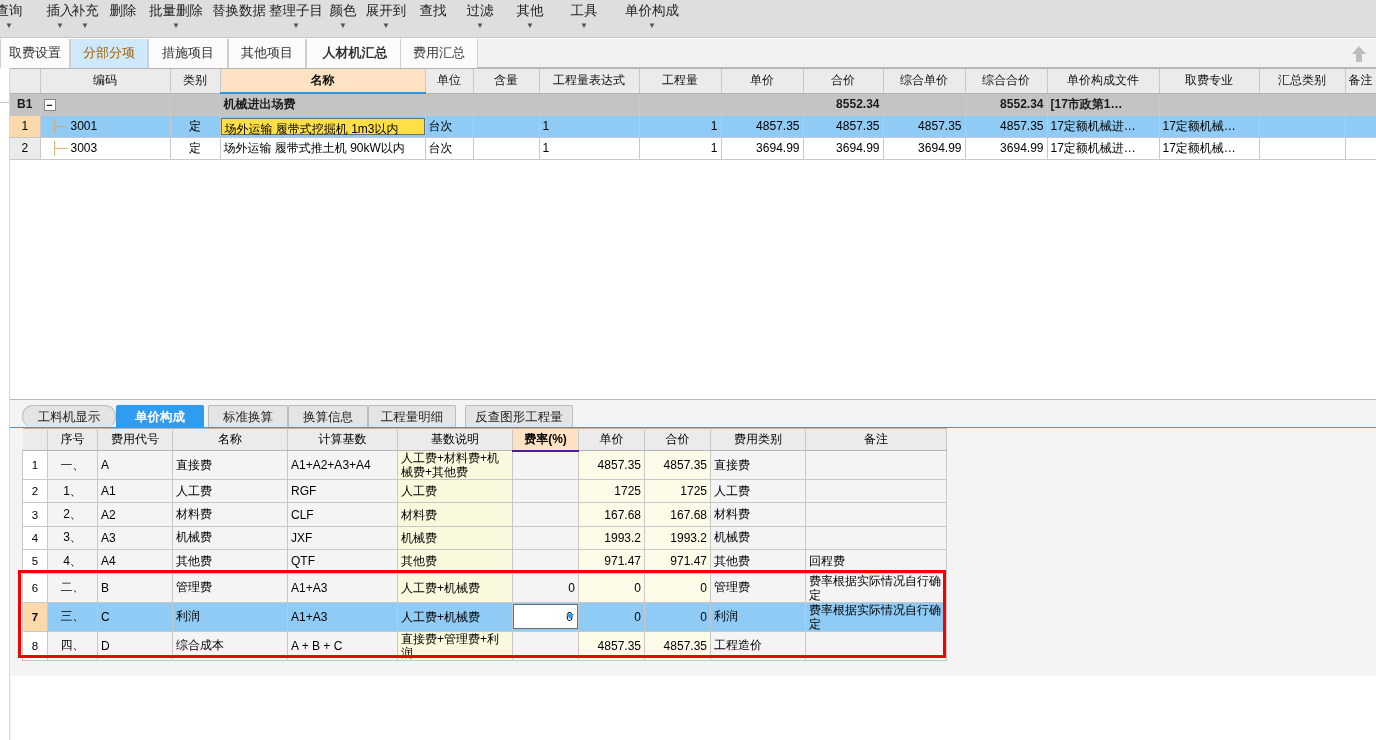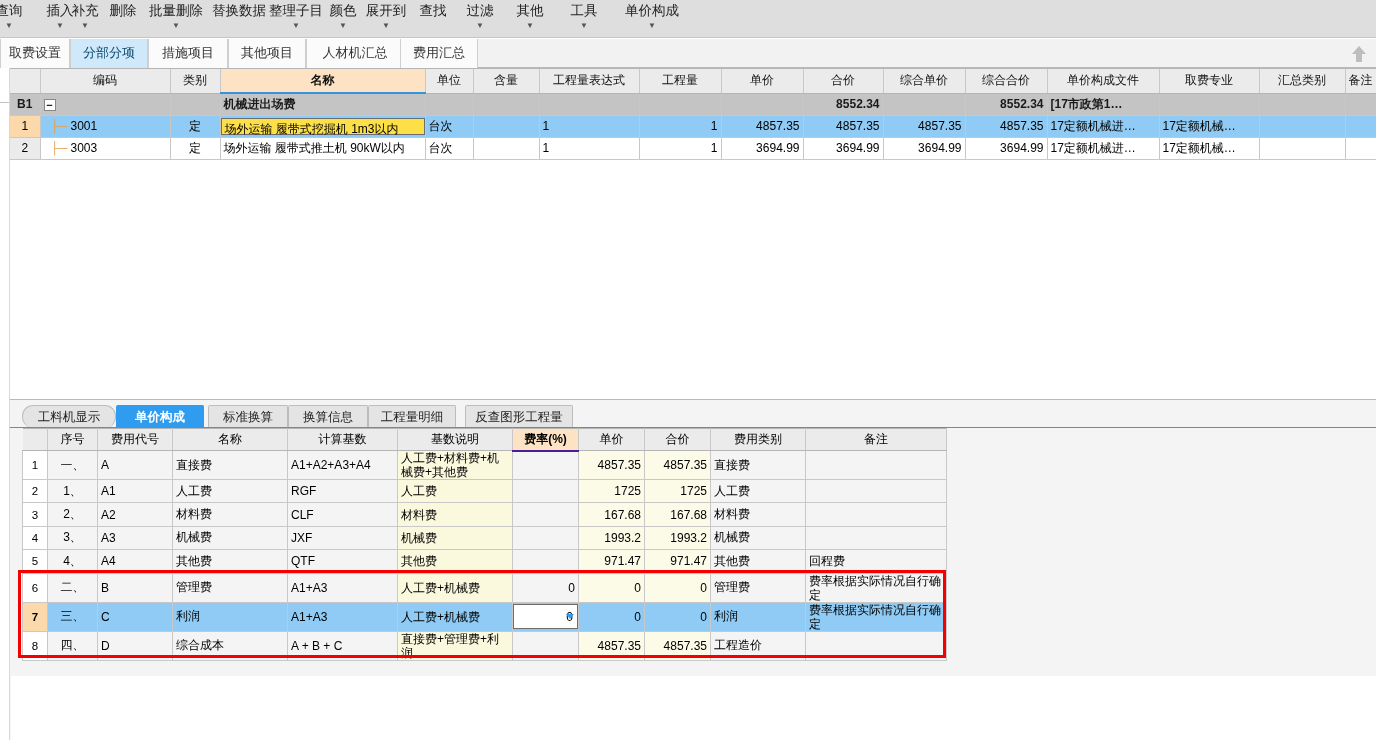--- a/index.html
+++ b/index.html
@@ -48,21 +48,21 @@
     position: absolute; top: 0; height: 29px;
     line-height: 28px; text-align: center;
     font-size: 13px; color: #333;
     background: #fbfbfb;
     border-left: 1px solid #cfcfcf;
     border-right: 1px solid #cfcfcf;
     cursor: default; user-select: none;
   }
   .tab.active {
     background: #cfe9fb;
-    color: #0c4a6e;
+    color: #a16207;
   }
   .collapse-arrow {
     position: absolute; right: 6px; top: 4px; width: 22px; height: 22px;
   }
 
   
   .grid-wrap {
     position: absolute; left: 10px; top: 68px; width: 1366px; height: 330px;
     background: #ffffff;
     border-top: 1px solid #b5b5b5;
@@ -250,21 +250,21 @@
         <span class="caret">▼</span>
       </div>
     </div>
 
   <div class="tabstrip">
     <div id="tabs-container">
         <div class="tab" style="left: 0px; width: 70px;">取费设置</div>
         <div class="tab active" style="left: 70px; width: 78px;">分部分项</div>
         <div class="tab" style="left: 148px; width: 80px;">措施项目</div>
         <div class="tab" style="left: 228px; width: 78px;">其他项目</div>
-        <div class="tab" style="left: 306px; width: 98px;">人材机汇总</div>
+        <div class="tab" style="left: 306px; width: 98px; font-weight: bold;">人材机汇总</div>
         <div class="tab" style="left: 400px; width: 78px;">费用汇总</div>
       </div>
     <div class="collapse-arrow">
       <svg width="22" height="22" viewBox="0 0 22 22" aria-hidden="true">
         <path d="M11 3 L18 11 L14 11 L14 19 L8 19 L8 11 L4 11 Z" fill="#bdbdbd"></path>
       </svg>
     </div>
   </div>
 
   <div class="left-rail">

